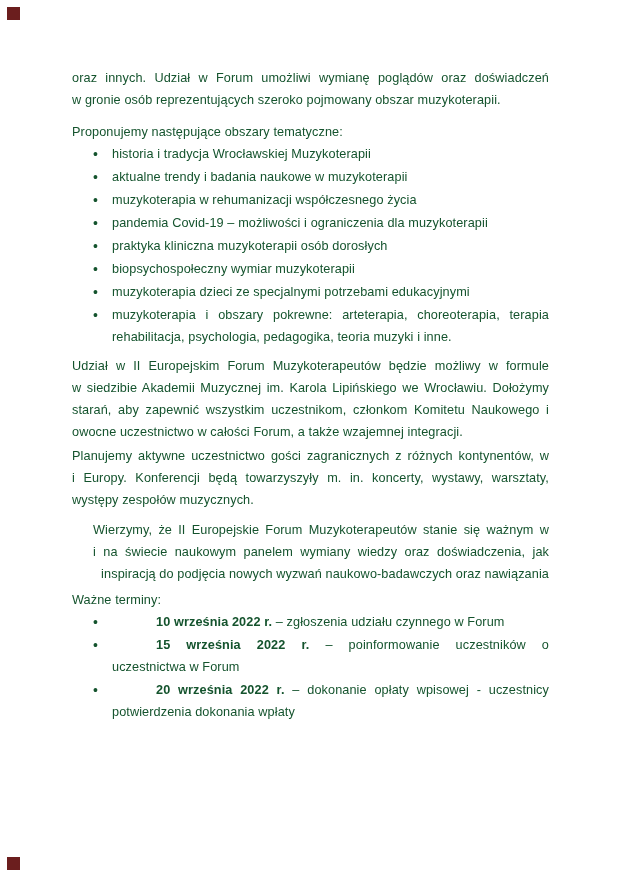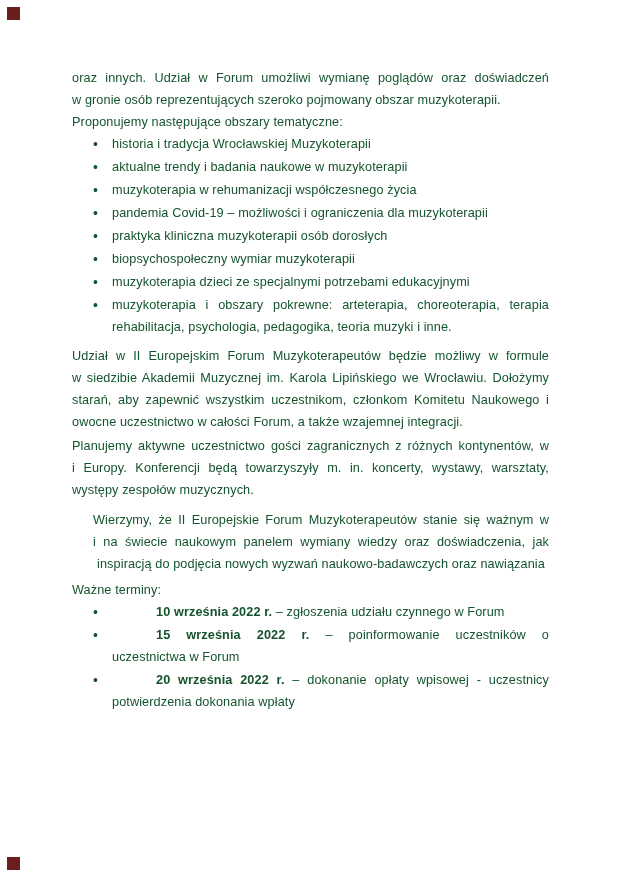--- a/index.html
+++ b/index.html
@@ -41,24 +41,24 @@
   .para { margin: 0; }
   .jline {
     display: block;
     text-align: justify;
     text-align-last: justify;
     white-space: normal;
     overflow: hidden;
     height: 22px;
   }
   .jline.last {
-    text-align: center;
+    text-align: right;
     text-align-last: left;
   }
-  .mt-heading1 { }
+  .mt-heading1 { margin-top: 10px; }
   .mt-list1   { margin-top: 9px; }
   .mt-venue   { margin-top: 7px; }
   .mt-guests  { margin-top: 2px; }
   .mt-belief  { margin-top: 8px; margin-left: 21px; }
   .mt-heading2{ margin-top: 4px; }
   .mt-list2   { margin-top: 11px; }
 
   .bullet-list { margin: 0; padding: 0; list-style: none; }
   .bullet-item {
     position: relative;

